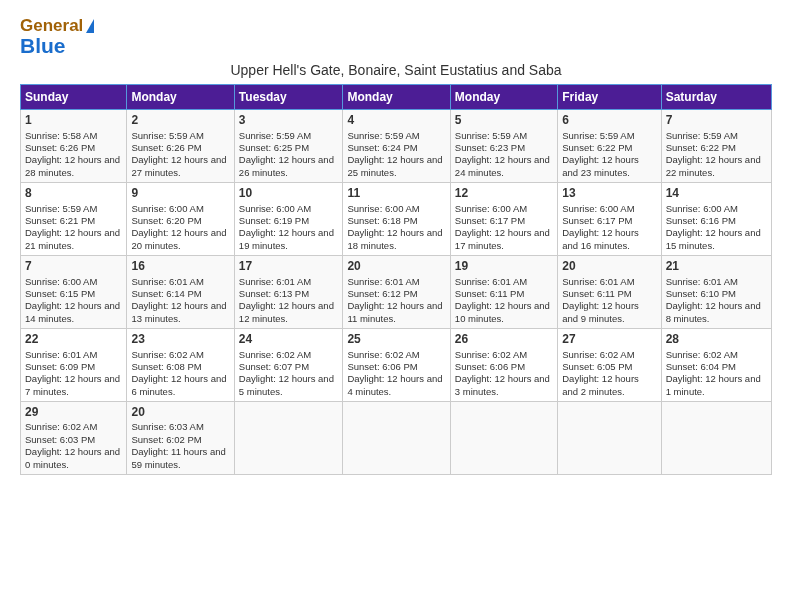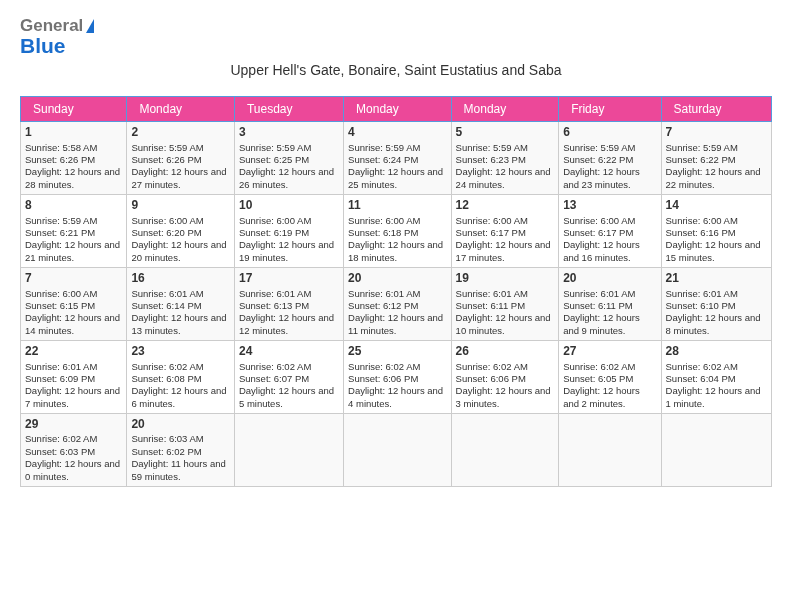--- a/index.html
+++ b/index.html
@@ -26,34 +26,34 @@
     .main-title {
       font-size: 36px;
       font-weight: bold;
       color: #333;
       line-height: 1.1;
     }
     .subtitle {
       font-size: 14px;
       color: #333;
       text-align: center;
-      margin-bottom: 18px;
+      margin-bottom: 6px;
     }
     table {
       width: 100%;
       border-collapse: collapse;
       font-size: 10px;
     }
     thead tr th {
-      background-color: #ec4899;
+      background-color: #4c1d95;
       color: #fff;
-      padding: 5px 12px;
+      padding: 5px 4px;
       text-align: left;
       font-size: 12px;
-      font-weight: normal;
+      font-weight: bold;
       border: 1px solid #5599dd;
     }
     tbody tr td {
       border: 1px solid #ccc;
       padding: 3px 4px;
       vertical-align: top;
       font-size: 9.5px;
       color: #333;
       line-height: 1.3;
       background: #fff;
@@ -92,21 +92,21 @@
     }
   </style>
 </head>
 <body>
 
 <div class="page">
   <div class="header-row">
     <div class="logo-wrapper">
       <div class="logo-text-group">
         <div class="logo-line1">
-          <span style="font-size:17px;font-weight:bold;color:#737373;">General</span>
+          <span style="font-size:17px;font-weight:bold;color:#a16207;">General</span>
           <div class="logo-triangle"></div>
         </div>
         <span style="font-size:21px;font-weight:bold;color:#1a6dcc;margin-top:-2px;">Blue</span>
       </div>
     </div>
   </div>
   <div class="subtitle">Upper Hell's Gate, Bonaire, Saint Eustatius and Saba</div>
   <table>
     <thead>
       <tr>

